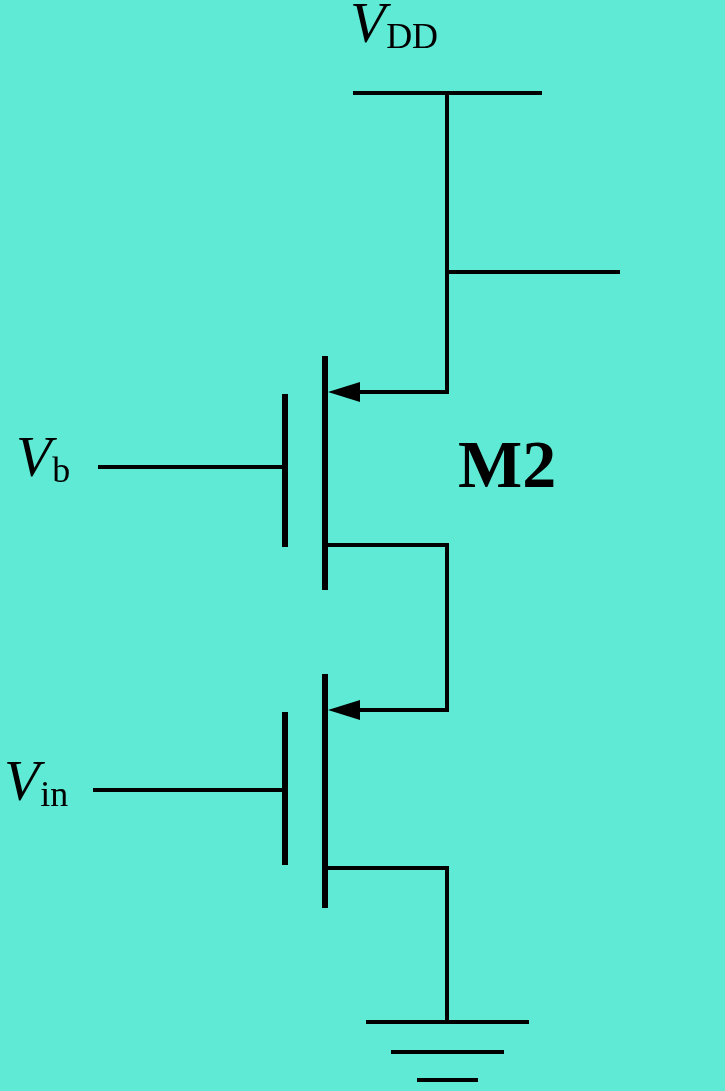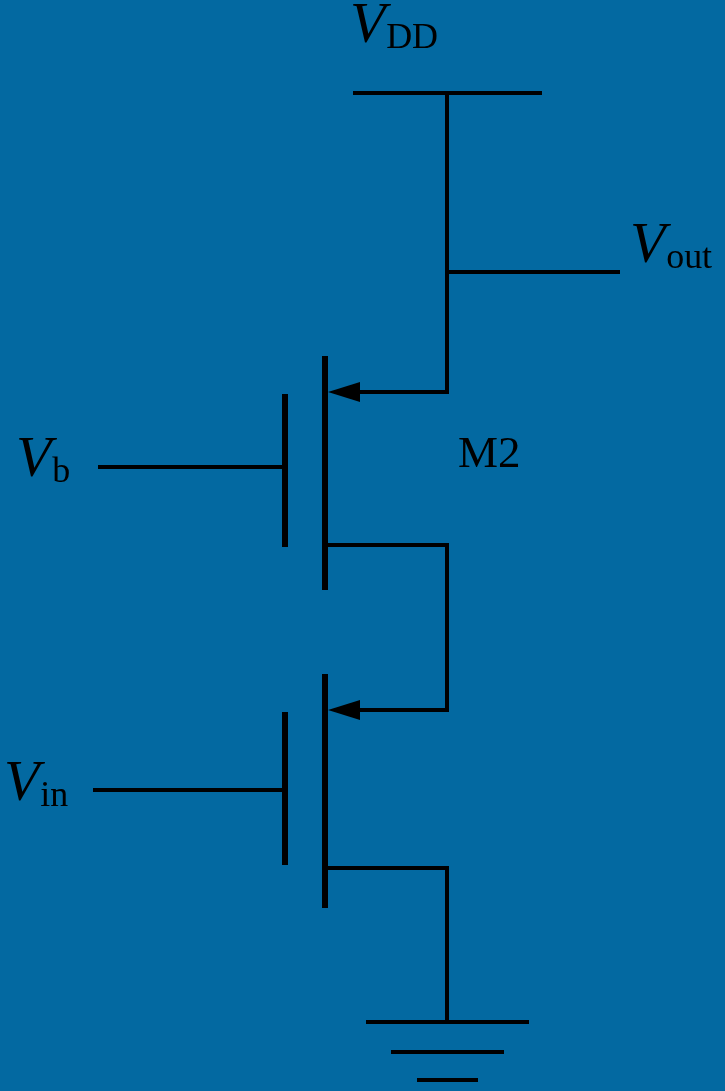--- a/index.html
+++ b/index.html
@@ -4,21 +4,21 @@
 <style>
   html, body {
     margin: 0;
     padding: 0;
     background: #ffffff;
   }
   .canvas {
     position: relative;
     width: 725px;
     height: 1091px;
-    background: #0369a1;
+    background: #5eead4;
     overflow: hidden;
     font-family: "Liberation Serif", serif;
     color: #000000;
   }
   .schematic-svg {
     position: absolute;
     left: 0;
     top: 0;
   }
   .wire {
@@ -50,23 +50,24 @@
   .net-label sub {
     font-size: 0.62em;
     font-style: normal;
     vertical-align: baseline;
     position: relative;
     top: 0.18em;
     left: 0.02em;
   }
   .dev-label {
     position: absolute;
-    font-size: 45px;
+    font-size: 68px;
     line-height: 1;
     white-space: nowrap;
+    font-weight: bold;
   }
 </style>
 </head>
 <body>
 
 <div class="canvas">
 
   <svg class="schematic-svg" width="725" height="1091" viewBox="0 0 725 1091">
 
     <line class="wire" x1="355" y1="93" x2="540" y2="93"></line>
@@ -101,23 +102,20 @@
 
     <line class="wire" x1="368" y1="1022" x2="527" y2="1022"></line>
     <line class="wire" x1="393" y1="1052" x2="502" y2="1052"></line>
     <line class="wire" x1="419" y1="1080" x2="476" y2="1080"></line>
   </svg>
 
   <span class="net-label" style="left:350px; top:-6px;">
     <i>V</i><sub>DD</sub>
   </span>
 
-  <span class="net-label" style="left:630px; top:214px;">
-    <i>V</i><sub>out</sub>
-  </span>
 
   <span class="net-label" style="left:16px; top:428px;">
     <i>V</i><sub>b</sub>
   </span>
 
   <span class="net-label" style="left:4px; top:752px;">
     <i>V</i><sub>in</sub>
   </span>
 
   <span class="dev-label" style="left:458px; top:430px;">M2</span>

